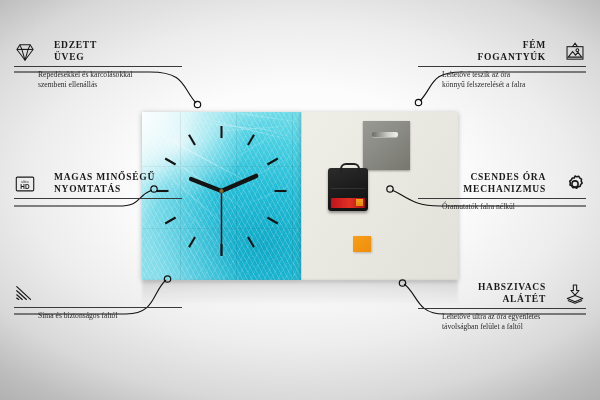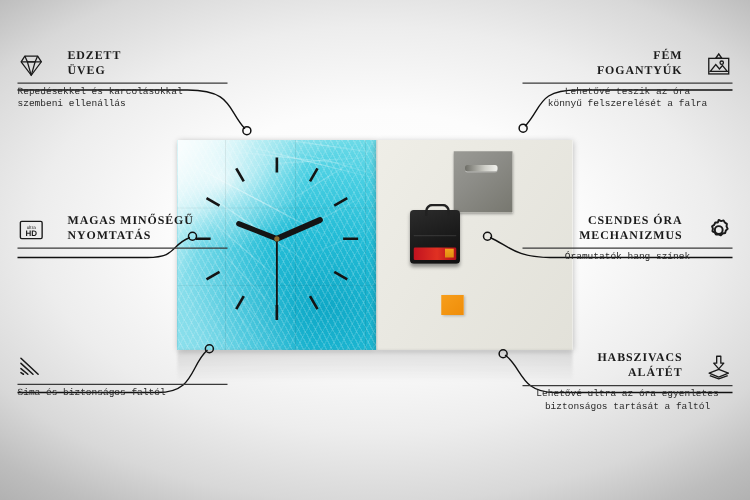--- a/index.html
+++ b/index.html
@@ -110,29 +110,29 @@
   
   .callout{position:absolute;}
   .callout .head{display:flex;align-items:center;gap:18px;}
   .callout .ttl{
     font-family:"Liberation Serif", serif;
     font-size:9.5px;font-weight:700;letter-spacing:.75px;color:#1a1a1a;
     line-height:11.5px;text-transform:uppercase;white-space:nowrap;
   }
   .callout .rule{height:1px;background:#3a3a3a;margin:3px 0 3px;}
   .callout .sub{
-    font-family:Liberation Mono, monospace;
-    font-size:7.6px;color:#2b2b2b;line-height:9.6px;white-space:nowrap;
+    font-family:Liberation Serif, serif;
+    font-size:7.6px;color:#2b2b2b;line-height:9.6px;white-space:nowrap;margin-left:24px;
   }
   .left  .head{justify-content:flex-start;}
   .left  .ttl{text-align:left;}
   .left  .sub{text-align:left;}
   .right .head{justify-content:flex-end;}
   .right .ttl{text-align:right;}
-  .right .sub{text-align:center;}
+  .right .sub{text-align:left;}
   .ico{width:22px;height:22px;flex:0 0 22px;display:block;}
   .ico svg{display:block;width:22px;height:22px;}
 
   
   #c-glass   {left:14px;  top:40px;  width:168px;}
   #c-print   {left:14px;  top:172px; width:168px;}
   #c-edge    {left:14px;  top:282px; width:168px;}
   #c-handle  {left:418px; top:40px;  width:168px;}
   #c-mech    {left:418px; top:172px; width:168px;}
   #c-foam    {left:418px; top:282px; width:168px;}
@@ -324,21 +324,21 @@
         <svg viewBox="0 0 24 24">
             <g fill="none" stroke="#1a1a1a" stroke-width="1.7" stroke-linejoin="round">
           <path d="M12 3.2 l2.1 1.0 2.1 -0.6 1.1 1.9 1.8 1.2 -0.3 2.2 1.0 2.1 -1.6 1.5 -0.6 2.1 -2.2 0.4 -1.6 1.6 -2.0 -0.9 -2.2 0.3 -1.1 -1.9 -2.0 -1.0 0.4 -2.2 -0.7 -2.1 1.8 -1.3 1.0 -2.0 2.2 0.0 Z"></path>
           <circle cx="12" cy="12" r="3.4"></circle>
             </g>
           </svg>
       </span>
     </div>
     <div class="rule"></div>
     <div>
-      <span class="sub" style="display:block">Óramutatók hang színek</span>
+      <span class="sub" style="display:block">Óramutatók falra nélkül</span>
     </div>
   </div>
 
   <div class="callout right" id="c-foam">
     <div class="head">
       <span>
         <span class="ttl" style="display:block">HABSZIVACS</span>
         <span class="ttl" style="display:block">ALÁTÉT</span>
       </span>
       <span class="ico">
@@ -347,17 +347,17 @@
           <path d="M10.2 2.2 h3.6 v6.0 h2.6 L12 13.2 L7.6 8.2 h2.6 Z"></path>
           <path d="M12 13.6 L20.4 17.0 L12 20.4 L3.6 17.0 Z"></path>
           <path d="M4.2 19.0 L12 22.0 L19.8 19.0"></path>
             </g>
           </svg>
       </span>
     </div>
     <div class="rule"></div>
     <div>
       <span class="sub" style="display:block">Lehetővé ultra az óra egyenletes</span>
-      <span class="sub" style="display:block">biztonságos tartását a faltól</span>
+      <span class="sub" style="display:block">távolságban felület a faltól</span>
     </div>
   </div>
 
 </div>
 
 </body></html>

